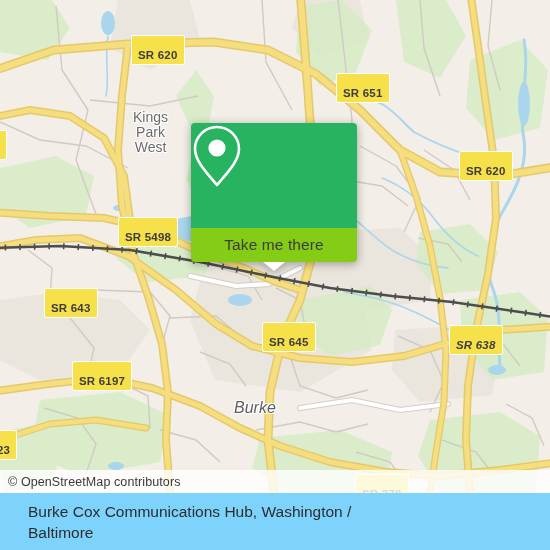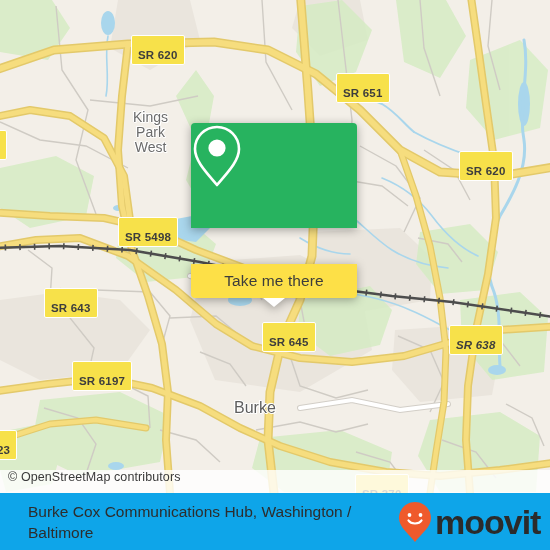--- a/index.html
+++ b/index.html
@@ -15,21 +15,21 @@
     position:absolute;left:0;top:0;width:550px;height:493px;
     background:#f2efe9;
     overflow:hidden;
   }
   #map svg{position:absolute;left:0;top:0;}
 
   
   #attrib{
     position:absolute;left:0;top:470px;width:550px;height:23px;
     background:rgba(255,255,255,0.80);
-    display:flex;
+    display:flex;align-items:center;
     z-index:40;
   }
   #attrib span{
     font-size:12.5px;color:#3a3a3a;padding-left:8px;letter-spacing:.1px;
   }
 
   
   .shield{
     position:absolute;z-index:25;
     background:#f7e14a;
@@ -50,53 +50,52 @@
     color:#6b6b6b;
     text-align:center;
     white-space:pre;
     line-height:15px;
     text-shadow:
       1px 0 0 rgba(255,255,255,.95),-1px 0 0 rgba(255,255,255,.95),
       0 1px 0 rgba(255,255,255,.95),0 -1px 0 rgba(255,255,255,.95),
       1px 1px 0 rgba(255,255,255,.95),-1px -1px 0 rgba(255,255,255,.95);
   }
   .place.small{font-size:14px;}
-  .place.big{font-size:16px;color:#5e5e5e;}
+  .place.big{font-size:16px;color:#5e5e5e;font-style:italic;}
 
   
   #popup{
     position:absolute;left:191px;top:123px;width:166px;z-index:60;
     filter:drop-shadow(0 2px 5px rgba(0,0,0,.33));
   }
   #popup-head{
     height:105px;border-radius:4px 4px 0 0;
     display:flex;align-items:center;justify-content:center;
   }
   #popup-foot{
-    height:34px;background:#fde047;border-radius:0 0 4px 4px;
+    height:34px;background:#84cc16;border-radius:0 0 4px 4px;
     display:flex;align-items:center;justify-content:center;
     position:relative;
-    margin-top:36px;
   }
   #popup-foot .lbl{
     font-size:15.5px;color:#3c3c3c;letter-spacing:.1px;
   }
   #popup-tail{
     position:absolute;left:50%;top:100%;
     transform:translateX(-50%);
     width:0;height:0;
     border-left:11px solid transparent;
     border-right:11px solid transparent;
     border-top:9px solid #ffffff;
   }
 
   
   #footer{
     position:absolute;left:0;top:493px;width:550px;height:57px;
-    background:#0ea5e9;
+    background:#7dd3fc;
     display:flex;align-items:center;
     box-sizing:border-box;
     padding:0 8px 0 28px;
   }
   #footer-title{
     flex:1 1 auto;
     font-size:15.5px;color:#2d2d2d;line-height:21px;
     max-width:370px;
   }
   #brand{
@@ -277,24 +276,15 @@
       <div id="popup-foot">
         <span class="lbl">Take me there</span>
         <div id="popup-tail"></div>
       </div>
     </div>
 
   </div>
 
   <div id="footer">
     <div id="footer-title">Burke Cox Communications Hub, Washington / Baltimore</div>
-    <div id="brand">
-      <svg width="34" height="42" viewBox="0 0 34 42">
-        <path d="M17,1 C8.2,1 1,8.2 1,17 C1,26 10,32 17,41 C24,32 33,26 33,17 C33,8.2 25.8,1 17,1 Z" fill="#ef5a2c"></path>
-        <circle cx="11.5" cy="14" r="1.9" fill="#ffffff"></circle>
-        <circle cx="22.5" cy="14" r="1.9" fill="#ffffff"></circle>
-        <path d="M10.5,19.5 C13,23.5 21,23.5 23.5,19.5" stroke="#ffffff" stroke-width="2.2" fill="none" stroke-linecap="round"></path>
-      </svg>
-      <span class="word">moovit</span>
-    </div>
   </div>
 
 </div>
 
 </body></html>

